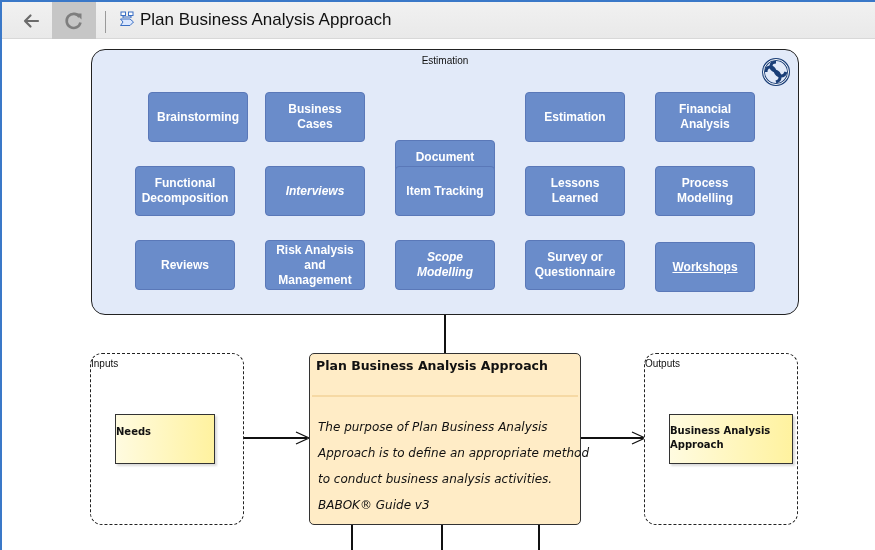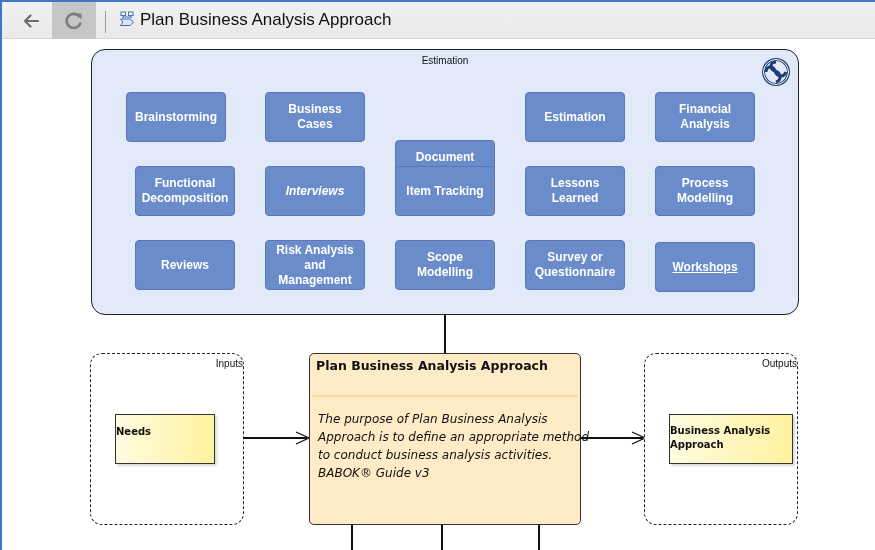--- a/index.html
+++ b/index.html
@@ -17,28 +17,28 @@
   .canvas { position: absolute; left: 2px; top: 40px; width: 873px; height: 510px; }
   .techniques { position: absolute; left: 89px; top: 9px; width: 708px; height: 266px; background: #e2eaf9; border: 1.5px solid #222; border-radius: 14px; }
   .tech-title { position: absolute; left: 0; right: 0; top: 5px; text-align: center; font-family: "Liberation Sans", sans-serif; font-size: 10px; color: #111; }
   .logo { position: absolute; right: 6px; top: 6px; width: 32px; height: 32px; }
   .tech { position: absolute; width: 100px; height: 50px; background: #6a8cca; border: 1px solid #5a78b8; border-radius: 4px; display: flex; align-items: center; justify-content: center; text-align: center; color: #ffffff; font-family: "Liberation Sans", sans-serif; font-weight: bold; font-size: 12px; line-height: 15px; padding: 0 2px; }
 
   .vline { position: absolute; width: 1.5px; background: #111; }
   .hline { position: absolute; height: 1.5px; background: #111; }
 
   .dashbox { position: absolute; border: 1.5px dashed #222; border-radius: 12px; background: #fff; }
-  .dash-title { position: absolute; left: 0; right: 0; top: 4px; text-align: right; font-family: "Liberation Sans", sans-serif; font-size: 10px; color: #111; }
+  .dash-title { position: absolute; left: 0; right: 0; top: 4px; text-align: left; font-family: "Liberation Sans", sans-serif; font-size: 10px; color: #111; }
   .artifact { position: absolute; background: linear-gradient(90deg, #fffbe0, #fff29f); border: 1px solid #333; border-radius: 0; box-shadow: 2px 2px 2px rgba(0,0,0,0.15); font-family: "DejaVu Sans", sans-serif; font-weight: bold; font-size: 10px; line-height: 14px; color: #111; padding-top: 10px; }
 
   .main { position: absolute; left: 307px; top: 313px; width: 272px; height: 172px; background: #ffecc6; border: 1.5px solid #333; border-radius: 5px; }
   .main-title { position: absolute; left: 6px; top: 4px; font-family: "DejaVu Sans", sans-serif; font-weight: bold; font-size: 12.5px; color: #111; white-space: nowrap; }
   .main-div { position: absolute; left: 2px; right: 2px; top: 41px; height: 2px; background: #f6d9a4; }
   .main-desc { position: absolute; left: 8px; top: 56px; width: 262px; font-family: "DejaVu Sans", sans-serif; font-style: italic; font-size: 12px; line-height: 18px; color: #111; }
-  .main-desc span { display: block; white-space: nowrap; }
+  .main-desc span { display: block; white-space: nowrap; margin-top: 8px; }
 </style>
 </head>
 <body>
 
 <div class="topstrip"></div>
 <div class="leftstrip"></div>
 
 <div class="toolbar">
   <div class="tb-btn tb-back">
     <svg width="20" height="20" viewBox="0 0 20 20">
@@ -82,21 +82,21 @@
       <g fill="none" stroke="#1b3f78" stroke-width="3">
         <circle cx="16" cy="16" r="12.5"></circle>
         <path d="M16 6 C 10 6, 9 13, 15 15 C 21 17, 22 24, 16 26"></path>
         <path d="M6 16 C 6 10, 13 9, 15 15 C 17 21, 24 22, 26 16"></path>
       </g>
       <g fill="none" stroke="#ffffff" stroke-width="1">
         <circle cx="16" cy="16" r="12.5"></circle>
       </g>
     </svg>
 
-    <div class="tech" style="left:34px; top:42px;">
+    <div class="tech" style="left:56px; top:42px;">
         <span>Brainstorming</span>
       </div>
     <div class="tech" style="left:173px; top:42px;">
         <span>Business<br>Cases</span>
       </div>
     <div class="tech" style="left:303px; top:42px;margin-top:48px;">
         <span>Document<br>Analysis</span>
       </div>
     <div class="tech" style="left:433px; top:42px;">
         <span>Estimation</span>
@@ -120,21 +120,21 @@
     <div class="tech" style="left:563px; top:116px;">
         <span>Process<br>Modelling</span>
       </div>
 
     <div class="tech" style="left:43px; top:190px;">
         <span>Reviews</span>
       </div>
     <div class="tech" style="left:173px; top:190px;">
         <span>Risk Analysis<br>and<br>Management</span>
       </div>
-    <div class="tech" style="left:303px; top:190px;">
+    <div class="tech" style="left:303px; top:190px;font-style:italic;">
         <span>Scope<br>Modelling</span>
       </div>
     <div class="tech" style="left:433px; top:190px;">
         <span>Survey or<br>Questionnaire</span>
       </div>
     <div class="tech" style="left:563px; top:192px;text-decoration:underline;">
         <span>Workshops</span>
       </div>
   </div>
 

